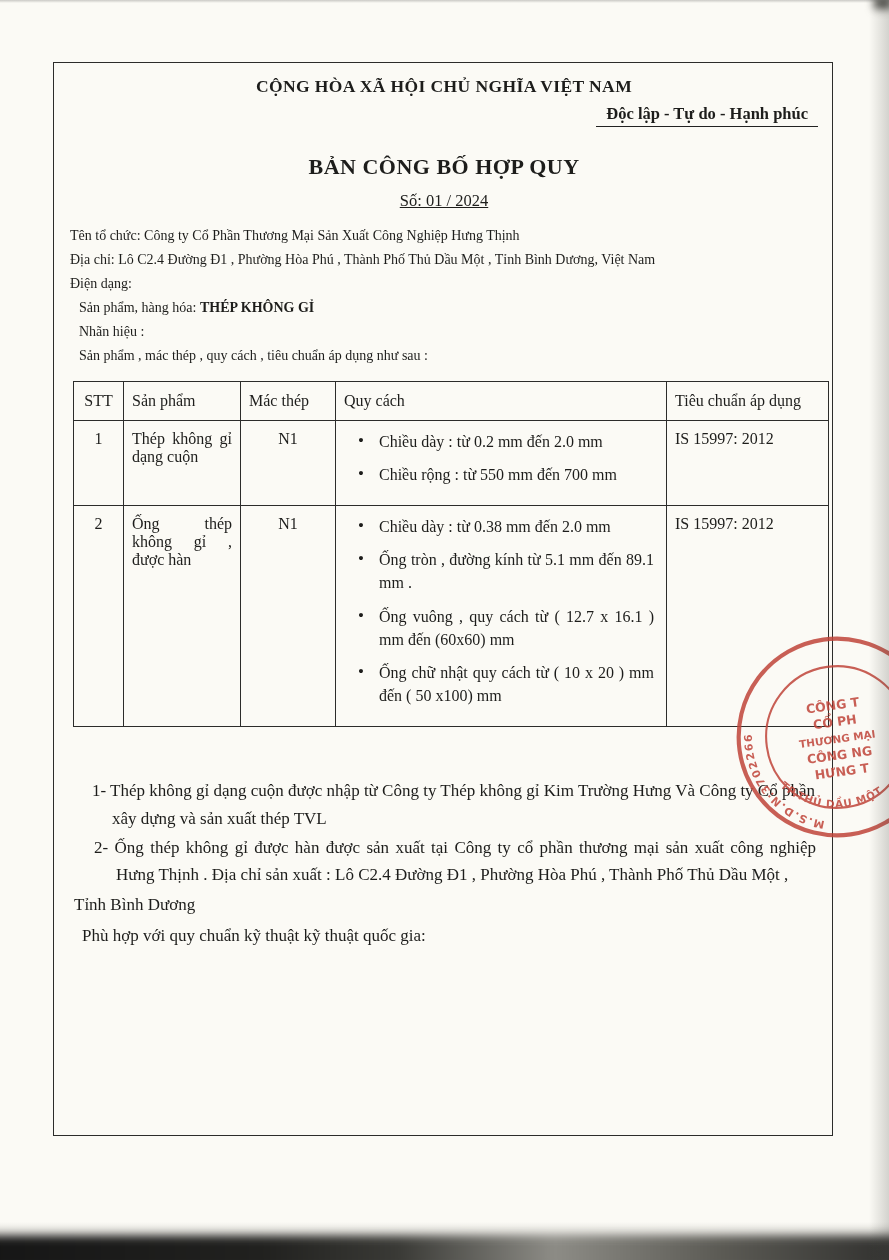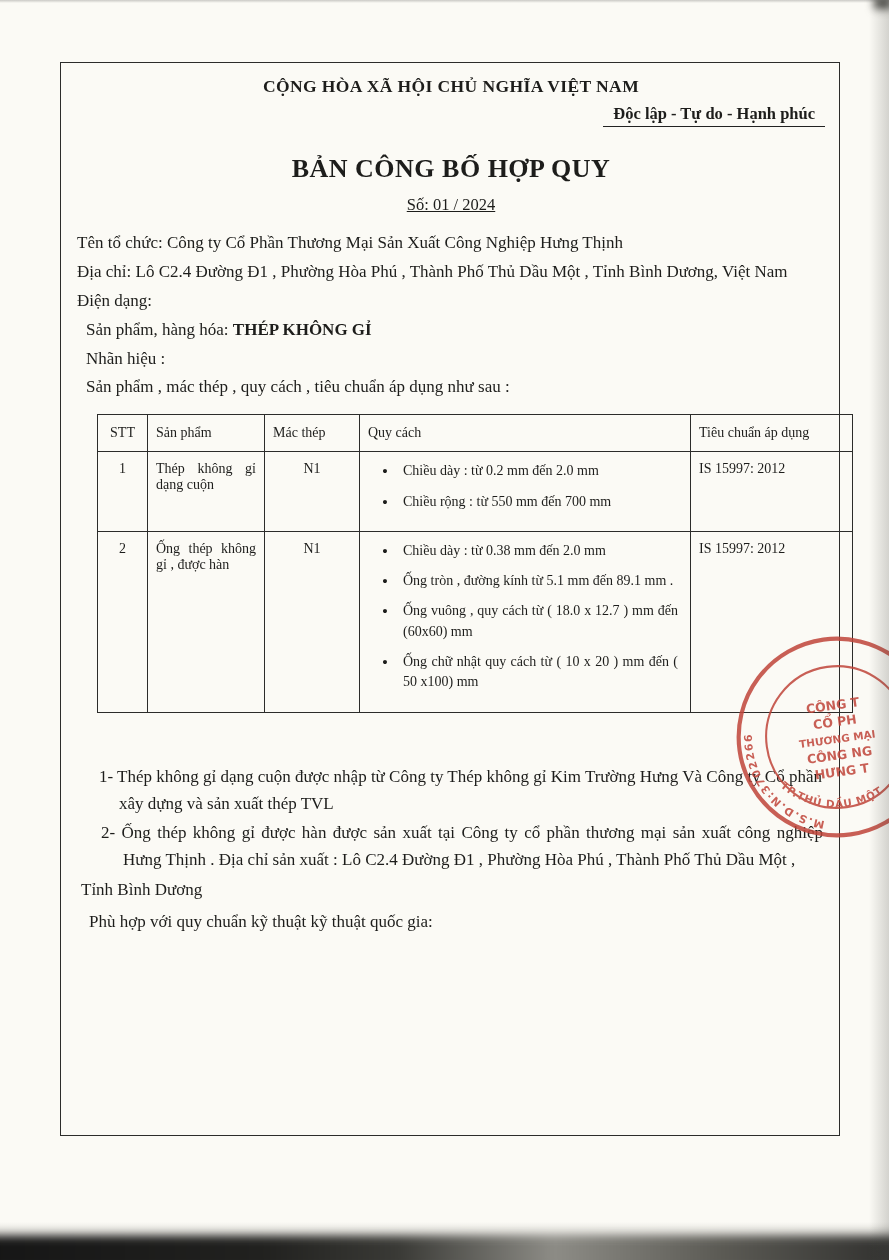--- a/index.html
+++ b/index.html
@@ -20,40 +20,40 @@
   .scan-bottom { position:absolute; left:-12px; right:-12px; bottom:-10px; height:34px;
     background:linear-gradient(to right,#161616 0%,#21211f 30%,#3a3a36 45%,#8d8c86 62%,#5c5b55 80%,#2f2f2d 100%);
     filter:blur(5px); }
   .scan-bottom-fog { position:absolute; left:0; right:0; bottom:16px; height:22px;
     background:linear-gradient(to top, rgba(90,88,82,.35), rgba(0,0,0,0)); }
   .scan-corner { position:absolute; top:-3px; right:-3px; width:18px; height:12px;
     background:#4a4a46; filter:blur(4px); }
 
   
   .frame {
-    position:absolute; left:60px; top:62px; width:780px; height:1074px;
+    position:absolute; left:53px; top:62px; width:780px; height:1074px;
     border:1.6px solid #2c2c2a;
     padding:13px 14px 0 16px;
   }
 
   .nat-title { text-align:center; font-weight:bold; font-size:17.5px; letter-spacing:.4px; }
   .motto-wrap { text-align:right; margin-top:7px; }
   .motto { display:inline-block; font-weight:bold; font-size:16.5px;
     border-bottom:1.8px solid #222; padding:0 10px 2px 10px; }
 
-  .doc-title { text-align:center; font-weight:bold; font-size:26px; margin-top:27px; letter-spacing:.5px; }
+  .doc-title { text-align:center; font-weight:bold; font-size:22px; margin-top:27px; letter-spacing:.5px; }
   .doc-number { text-align:center; font-size:16.5px; margin-top:11px;text-decoration:underline; }
 
-  .info { margin-top:14px; font-size:17px; line-height:1.64; }
+  .info { margin-top:14px; font-size:14px; line-height:1.64; }
   .info p { margin:1px 0; }
   .info .indent { margin-left:9px; }
   .product-value { font-weight:bold; }
 
   table.spec { border-collapse:collapse; table-layout:fixed;
-    margin-left:20px; margin-top:13px; width:755px; font-size:14px; }
+    margin-left:3px; margin-top:13px; width:755px; font-size:16px; }
   .spec th, .spec td { border:1.4px solid #2c2c2a; vertical-align:top; padding:9px 8px; font-weight:normal; text-align:left; }
   .spec th { padding-top:10px; padding-bottom:10px; }
   .spec .center { text-align:center; }
   .spec td.wrapcell { text-align:justify; }
   ul.qc { list-style:none; margin:0; padding:0 4px 0 8px; }
   ul.qc li { position:relative; padding-left:27px; margin-bottom:10px; text-align:justify; line-height:1.45; }
   ul.qc li::before { content:"•"; position:absolute; left:6px; top:-1px; font-size:17px; }
 
   .notes { margin-top:50px; font-size:17px; line-height:1.6; padding:0 2px 0 2px; }
   .notes p { margin:2px 0; }
@@ -123,21 +123,21 @@
           <td>IS 15997: 2012</td>
         </tr>
         <tr>
           <td class="center">2</td>
           <td class="wrapcell">Ống thép không gỉ , được hàn</td>
           <td class="center">N1</td>
           <td>
             <ul class="qc">
               <li>Chiều dày : từ 0.38 mm đến 2.0 mm</li>
               <li>Ống tròn , đường kính từ 5.1 mm đến 89.1 mm .</li>
-              <li>Ống vuông , quy cách từ ( 18.0 x 12.7 ) mm đến (60x60) mm</li>
+              <li>Ống vuông , quy cách từ ( 12.7 x 16.1 ) mm đến (60x60) mm</li>
               <li>Ống chữ nhật quy cách từ ( 10 x 20 ) mm đến ( 50 x100) mm</li>
             </ul>
           </td>
           <td>IS 15997: 2012</td>
         </tr>
       </tbody>
     </table>
 
     <div class="notes">
       <p class="note-1">1- Thép không gỉ dạng cuộn được nhập từ Công ty Thép không gỉ Kim Trường Hưng Và Công ty Cổ phần xây dựng và sản xuất thép TVL</p>

